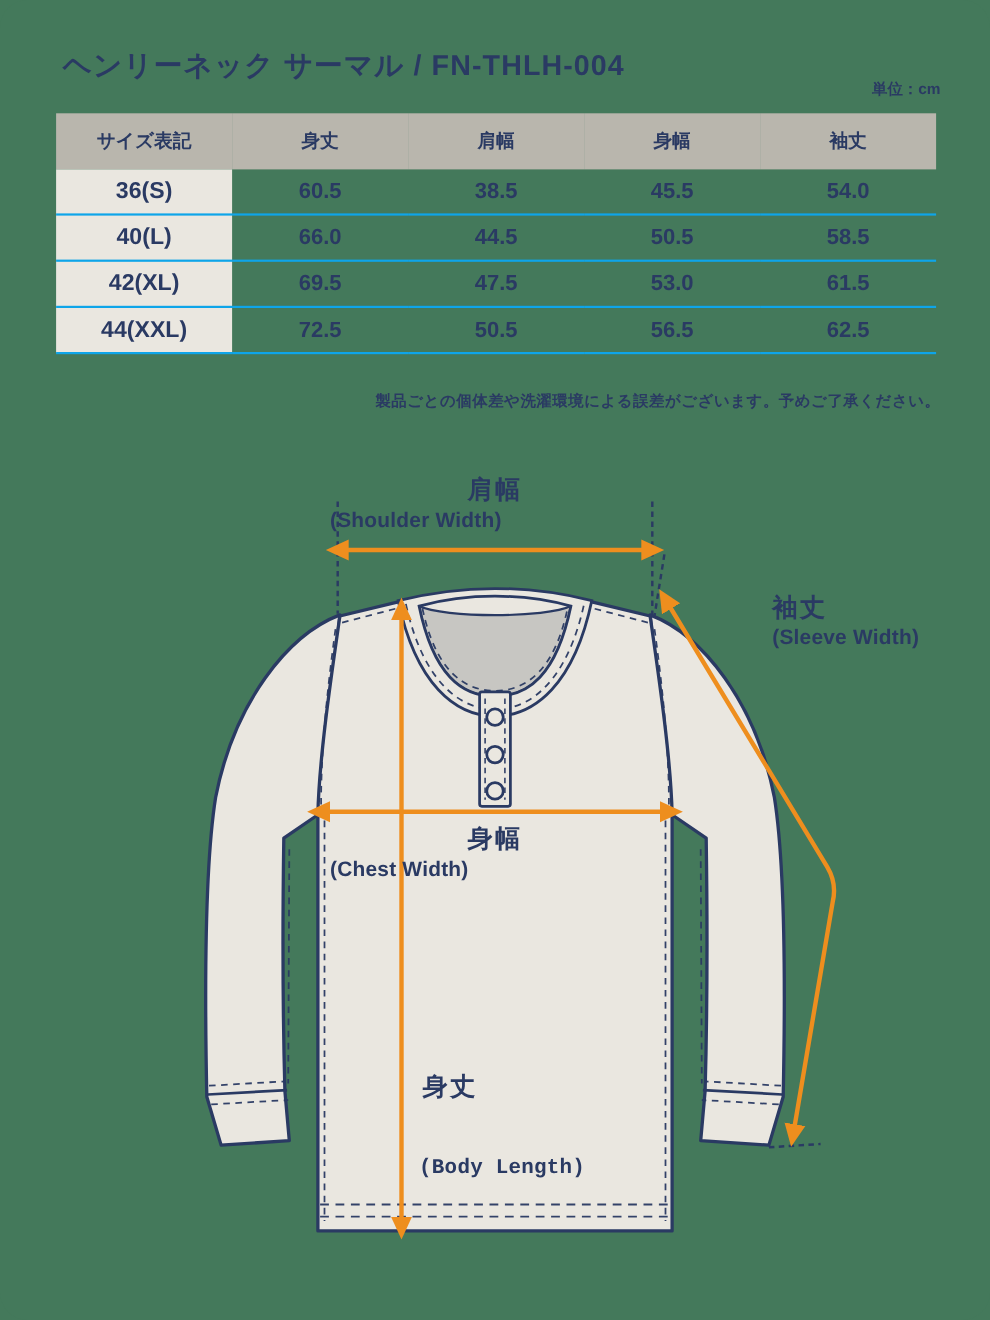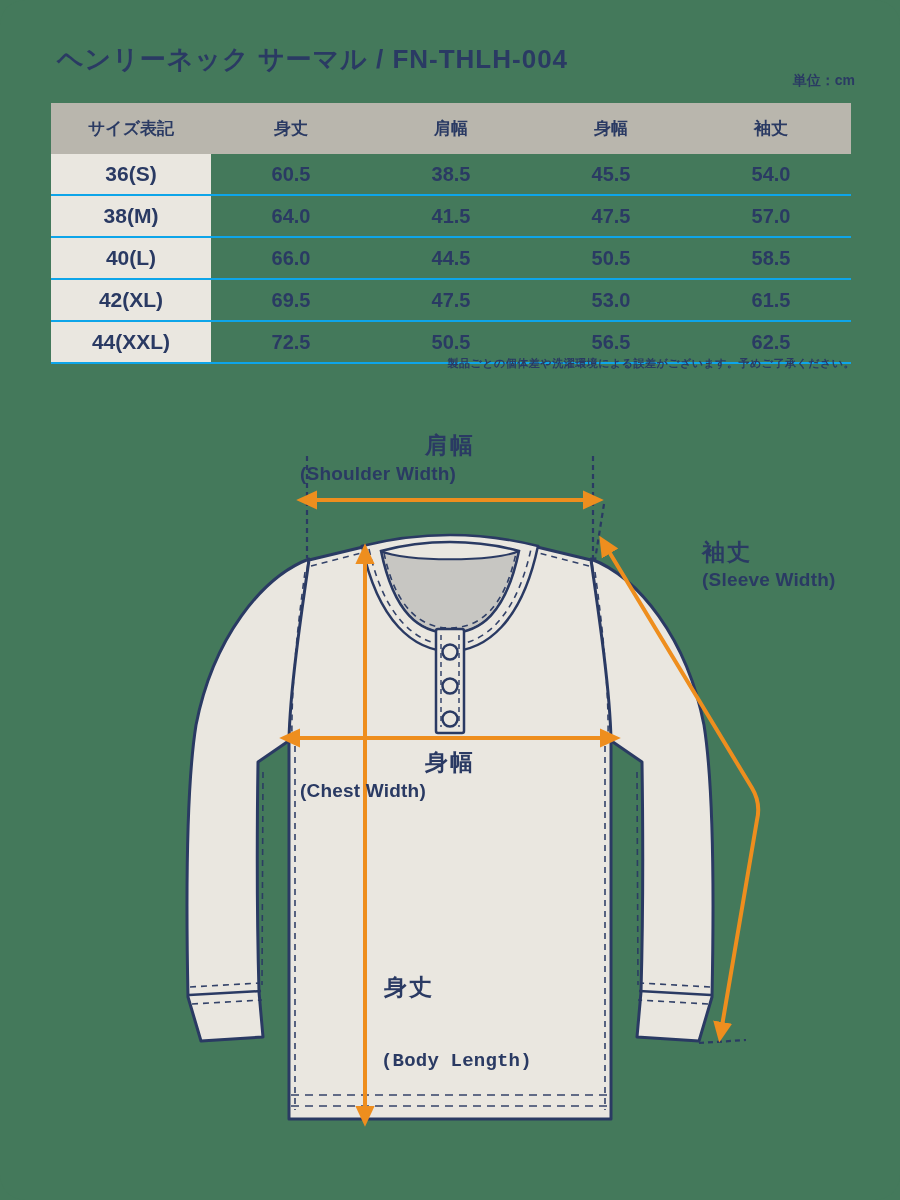--- a/index.html
+++ b/index.html
@@ -35,21 +35,21 @@
   .size-table td{
     height:40px;font-size:20px;font-weight:700;color:#2A3A63;
     text-align:center;vertical-align:middle;padding:0;
     border-bottom:2px solid #0ea5e9;
   }
   .size-table td.size-cell{
     background:#EAE7E0;font-size:21px;font-weight:800;
   }
   .note{
     position:absolute;right:45px;top:356px;
-    font-size:11px;font-weight:700;letter-spacing:.5px;
+    font-size:14px;font-weight:700;letter-spacing:.5px;
     color:#2A3A63;white-space:nowrap;
   }
   
   svg.diagram{position:absolute;left:0;top:0;width:900px;height:1200px;}
   .dlabel{position:absolute;color:#2A3A63;font-weight:800;white-space:nowrap;}
   .dlabel.jp{font-size:23px;letter-spacing:2px;}
   .dlabel.en{font-size:19px;letter-spacing:.2px;}
   .center200{left:350px;width:200px;text-align:center;}
   .center300{left:300px;width:300px;text-align:left;}
 </style>
@@ -71,27 +71,20 @@
         <th>袖丈</th>
       </tr>
     </thead>
     <tbody>
       <tr>
         <td class="size-cell">36(S)</td>
         <td>60.5</td>
         <td>38.5</td>
         <td>45.5</td>
         <td>54.0</td>
-      </tr>
-      <tr>
-        <td class="size-cell">38(M)</td>
-        <td>64.0</td>
-        <td>41.5</td>
-        <td>47.5</td>
-        <td>57.0</td>
       </tr>
       <tr>
         <td class="size-cell">40(L)</td>
         <td>66.0</td>
         <td>44.5</td>
         <td>50.5</td>
         <td>58.5</td>
       </tr>
       <tr>
         <td class="size-cell">42(XL)</td>

